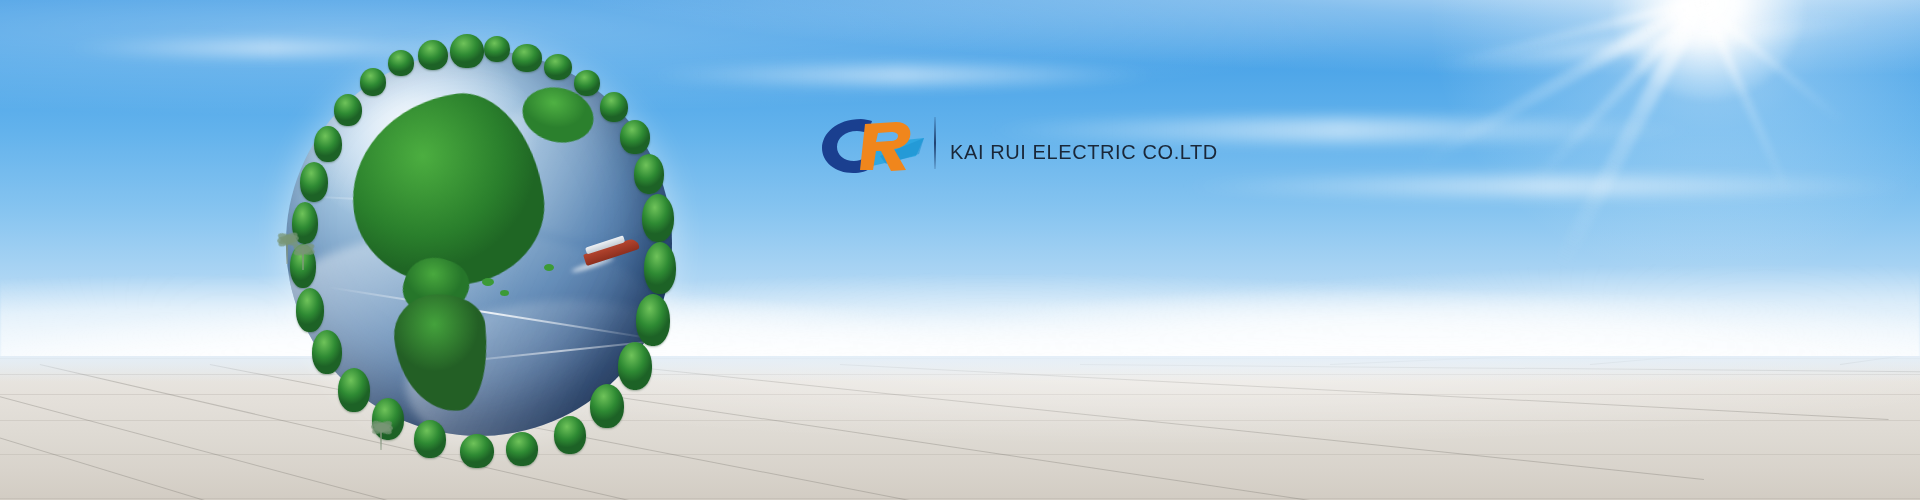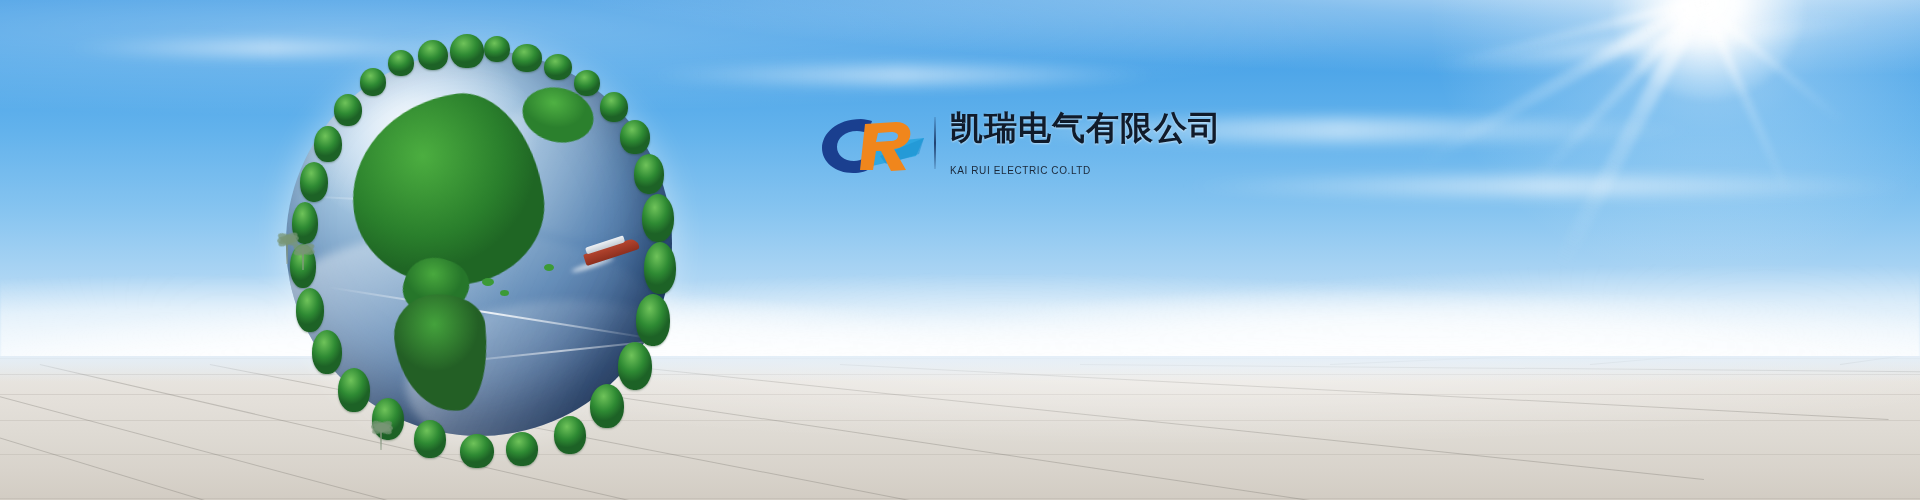--- a/index.html
+++ b/index.html
@@ -199,21 +199,21 @@
     width:2px; height:52px; margin:0 14px 0 6px;
     background:linear-gradient(to bottom, rgba(20,45,90,.15), rgba(20,45,90,.85), rgba(20,45,90,.15));
   }
   .logo-text{ display:flex; flex-direction:column; justify-content:center; }
   .logo-cn{
     font-size:33px; font-weight:700; letter-spacing:1px; color:#101b2b;
     line-height:1.12;
     text-shadow:0 1px 2px rgba(255,255,255,.5);
   }
   .logo-en{
-    font-size:10px; letter-spacing:.6px; color:#1a2738; font-weight:400;
+    font-size:20px; letter-spacing:.6px; color:#1a2738; font-weight:400;
     margin-top:18px;
   }
 
   .headline{
     margin-top:24px;
     font-family:"Liberation Serif","DejaVu Serif",serif;
     font-size:49px; font-weight:700; letter-spacing:3px;
     color:#10307e; white-space:nowrap;
     text-shadow:0 2px 4px rgba(255,255,255,.55), 0 0 1px rgba(12,40,110,.4);
   }
@@ -366,21 +366,20 @@
                    L44 48 C41 50 38 51 34 51 C24 51 17 45 17 37
                    C17 28 25 21 37 21 C41 21 45 22 48 23 L52 11 C48 10 45 9 41 9 Z" fill="#1a3f8f"></path>
 
           <path d="M45 14 L76 12 C87 12 92 19 90 27 C88 34 82 38 74 39
                    L86 60 L71 61 L61 41 L56 41 L53 60 L40 60 Z
                    M58 23 L56 32 L70 31 C75 31 78 29 78 26 C78 23 75 22 71 22 Z" fill="#f0861c"></path>
         </svg>
       </div>
       <div class="logo-divider"></div>
       <div class="logo-text">
-        <div class="logo-cn">凯瑞电气有限公司</div>
         <div class="logo-en">KAI RUI ELECTRIC CO.LTD</div>
       </div>
     </div>
 
 
   </div>
 
 </div>
 
 </body></html>

